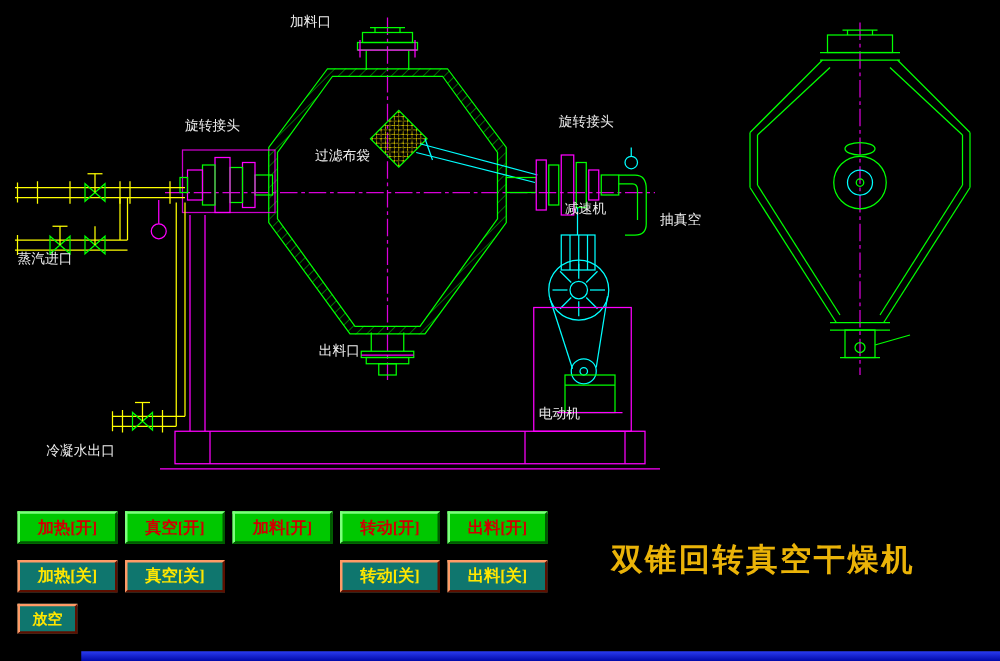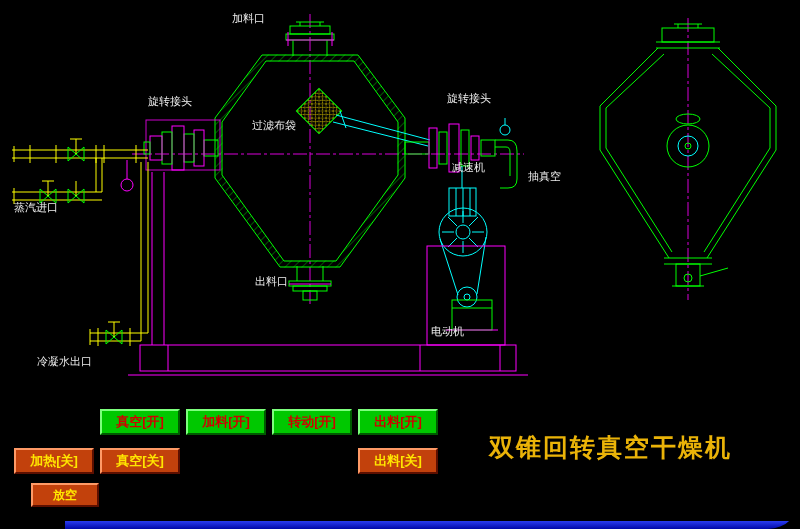--- a/index.html
+++ b/index.html
@@ -1,28 +1,28 @@
 <!DOCTYPE html>
 <html><head>
 <meta charset="utf-8">
 <style>
   html,body{margin:0;padding:0;background:#000;}
   #screen{position:relative;width:800px;height:529px;background:#000;overflow:hidden;
-          font-family:Liberation Sans, sans-serif;border-radius:32px;}
+          font-family:Liberation Serif, serif;}
   svg{position:absolute;left:0;top:0;}
   .sg{stroke:#00ff00;fill:none;stroke-width:1;}
   .sm{stroke:#ff00ff;fill:none;stroke-width:1;}
   .sc{stroke:#00ffff;fill:none;stroke-width:1;}
   .sy{stroke:#ffff00;fill:none;stroke-width:1;}
   .lbl{position:absolute;color:#ececec;font-size:11px;line-height:12px;white-space:nowrap;}
   .btn{position:absolute;box-sizing:border-box;width:80px;height:26px;
        display:flex;align-items:center;justify-content:center;
        font-weight:bold;font-size:13px;cursor:pointer;border-width:2px;border-style:solid;}
   .btn-on{background:#00c800;border-color:#7dff7d #005a00 #005a00 #7dff7d;color:#cf0000;}
-  .btn-off{background:#c2410c;border-color:#ff9a66 #5c0f00 #5c0f00 #ff9a66;color:#ffe600;}
+  .btn-off{background:#0f766e;border-color:#ff9a66 #5c0f00 #5c0f00 #ff9a66;color:#ffe600;}
   .title{position:absolute;left:489px;top:431px;color:#eab308;font-size:25px;
          font-weight:bold;letter-spacing:2px;white-space:nowrap;}
   .taskbar{position:absolute;left:65px;right:0;bottom:0;height:8px;
            background:linear-gradient(#2a3cf0,#0008a8);}
 </style>
 </head>
 <body>
 
 <div id="screen">
 
@@ -237,28 +237,30 @@
   <div class="lbl" style="left:148px;top:95px;">旋转接头</div>
   <div class="lbl" style="left:252px;top:119px;">过滤布袋</div>
   <div class="lbl" style="left:447px;top:92px;">旋转接头</div>
   <div class="lbl" style="left:452px;top:161px;">减速机</div>
   <div class="lbl" style="left:505px;top:170px;margin-left:23px;">抽真空</div>
   <div class="lbl" style="left:14px;top:201px;">蒸汽进口</div>
   <div class="lbl" style="left:255px;top:275px;">出料口</div>
   <div class="lbl" style="left:431px;top:325px;">电动机</div>
   <div class="lbl" style="left:37px;top:355px;">冷凝水出口</div>
 
+  <div class="btn btn-on" style="left:14px;top:409px;">加热[开]</div>
   <div class="btn btn-on" style="left:100px;top:409px;">真空[开]</div>
   <div class="btn btn-on" style="left:186px;top:409px;text-align:right;">加料[开]</div>
   <div class="btn btn-on" style="left:272px;top:409px;">转动[开]</div>
   <div class="btn btn-on" style="left:358px;top:409px;">出料[开]</div>
 
   <div class="btn btn-off" style="left:14px;top:448px;">加热[关]</div>
   <div class="btn btn-off" style="left:100px;top:448px;">真空[关]</div>
+  <div class="btn btn-off" style="left:272px;top:448px;">转动[关]</div>
   <div class="btn btn-off" style="left:358px;top:448px;">出料[关]</div>
 
-  <div class="btn btn-off" style="left:31px;top:483px;width:68px;height:24px;font-size:12px;">放空</div>
+  <div class="btn btn-off" style="left:14px;top:483px;width:48px;height:24px;font-size:12px;">放空</div>
 
   <div class="title">双锥回转真空干燥机</div>
 
   <div class="taskbar"></div>
 
 </div>
 
 </body></html>

